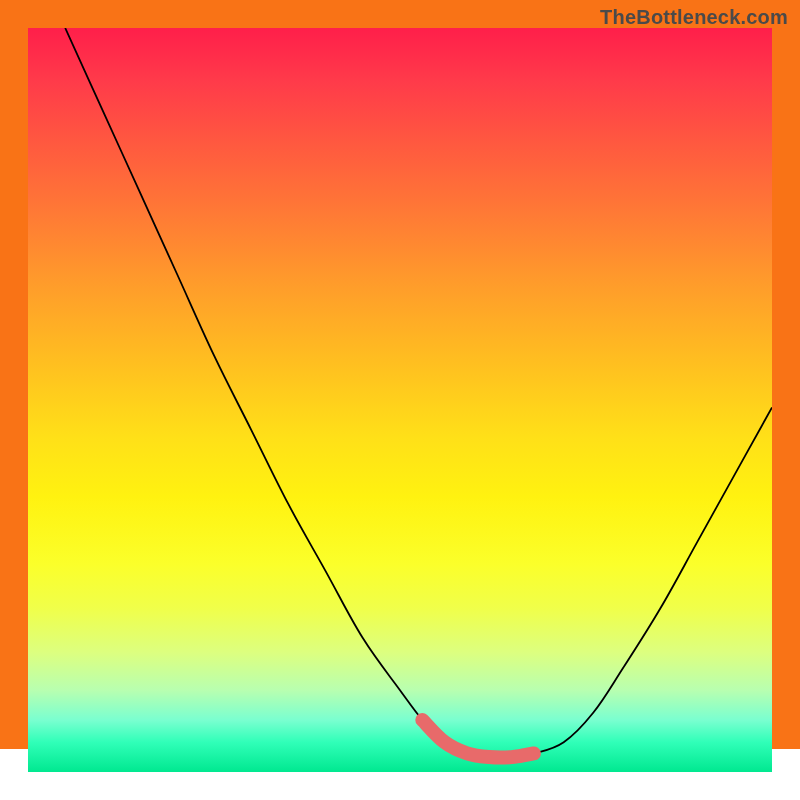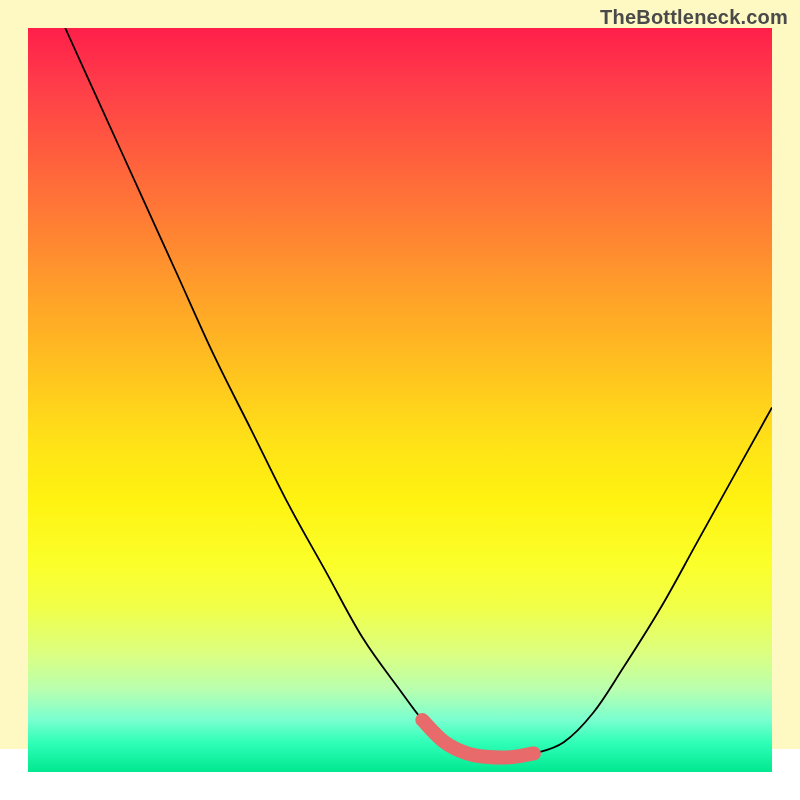--- a/index.html
+++ b/index.html
@@ -1,21 +1,21 @@
 <!DOCTYPE html>
 <html><head>
 <meta charset="utf-8">
 <style>
   * { margin: 0; padding: 0; box-sizing: border-box; }
   body { width: 800px; height: 800px; overflow: hidden; font-family: Arial, sans-serif; }
   .chart-container {
     position: relative;
     width: 800px;
     height: 749px;
-    background: #fef9c3;
+    background: #f97316;
     padding-left: 48px;
   }
   .plot-area {
     position: absolute;
     left: 28px;
     top: 28px;
     width: 744px;
     height: 744px;
     background: linear-gradient(to bottom,
       #ff1f4a 0%,

